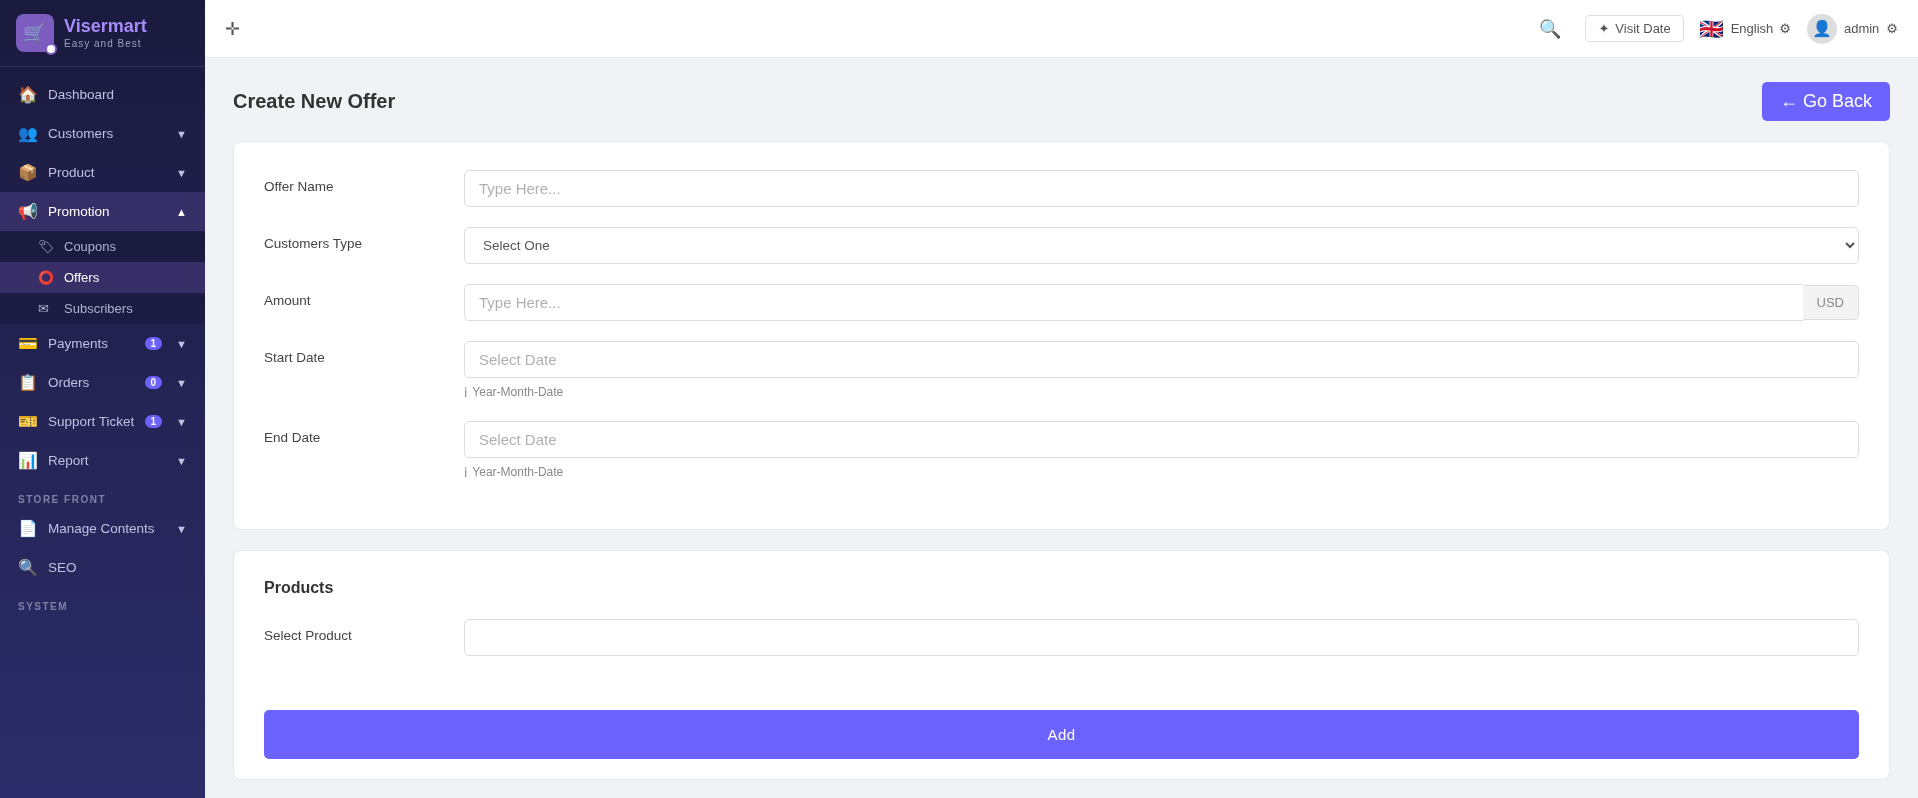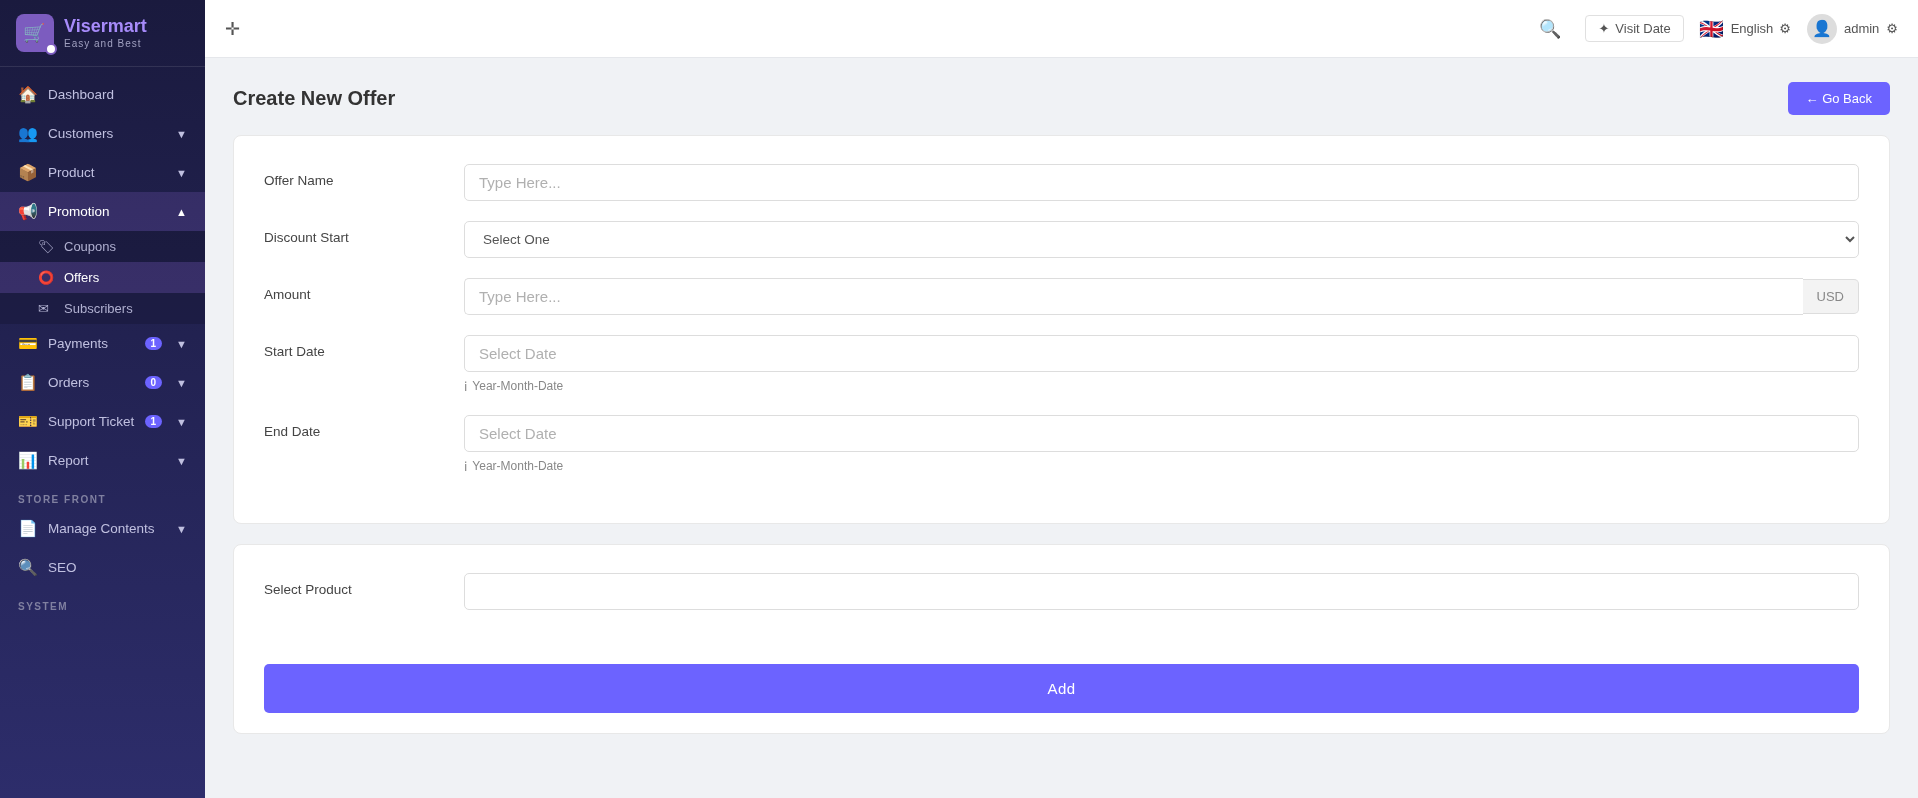--- a/index.html
+++ b/index.html
@@ -141,21 +141,21 @@
       font-size: 20px;
       font-weight: 600;
       color: #333;
     }
     .btn-go-back {
       background: #6c63ff;
       color: #fff;
       border: none;
       border-radius: 5px;
       padding: 9px 18px;
-      font-size: 13px;
+      font-size: 18px;
       cursor: pointer;
       display: flex; align-items: center; gap: 6px;
     }
 
     
     .card {
       background: #fff;
       border-radius: 8px;
       padding: 28px 30px;
       margin-bottom: 20px;
@@ -376,21 +376,21 @@
     <div class="card">
 
       <div class="form-row">
         <label class="form-label">Offer Name</label>
         <div class="form-control-wrap">
           <input class="form-input" type="text" placeholder="Type Here..." style="">
         </div>
       </div>
 
       <div class="form-row">
-        <label class="form-label">Discount Start</label>
+        <label class="form-label">Customers Type</label>
         <div class="form-control-wrap">
           <select class="form-select">
             <option>Select One</option>
             <option>Percentage</option>
             <option>Fixed Amount</option>
           </select>
         </div>
       </div>
 
       <div class="form-row">
@@ -420,20 +420,21 @@
           <input class="form-input" type="text" placeholder="Select Date" style="">
           <div class="date-hint">
             <span class="info-icon">ℹ</span>
             <span>Year-Month-Date</span>
           </div>
         </div>
       </div>
     </div>
 
     <div class="card">
+      <div class="card-section-title">Products</div>
 
       <div class="form-row">
         <label class="form-label">Select Product</label>
         <div class="form-control-wrap">
           <input class="form-input" type="text" placeholder="" style="">
         </div>
       </div>
 
       <div style="margin-top:30px; margin-bottom:-8px;">
         <button class="btn-add" style="border-radius:5px;">Add</button>

